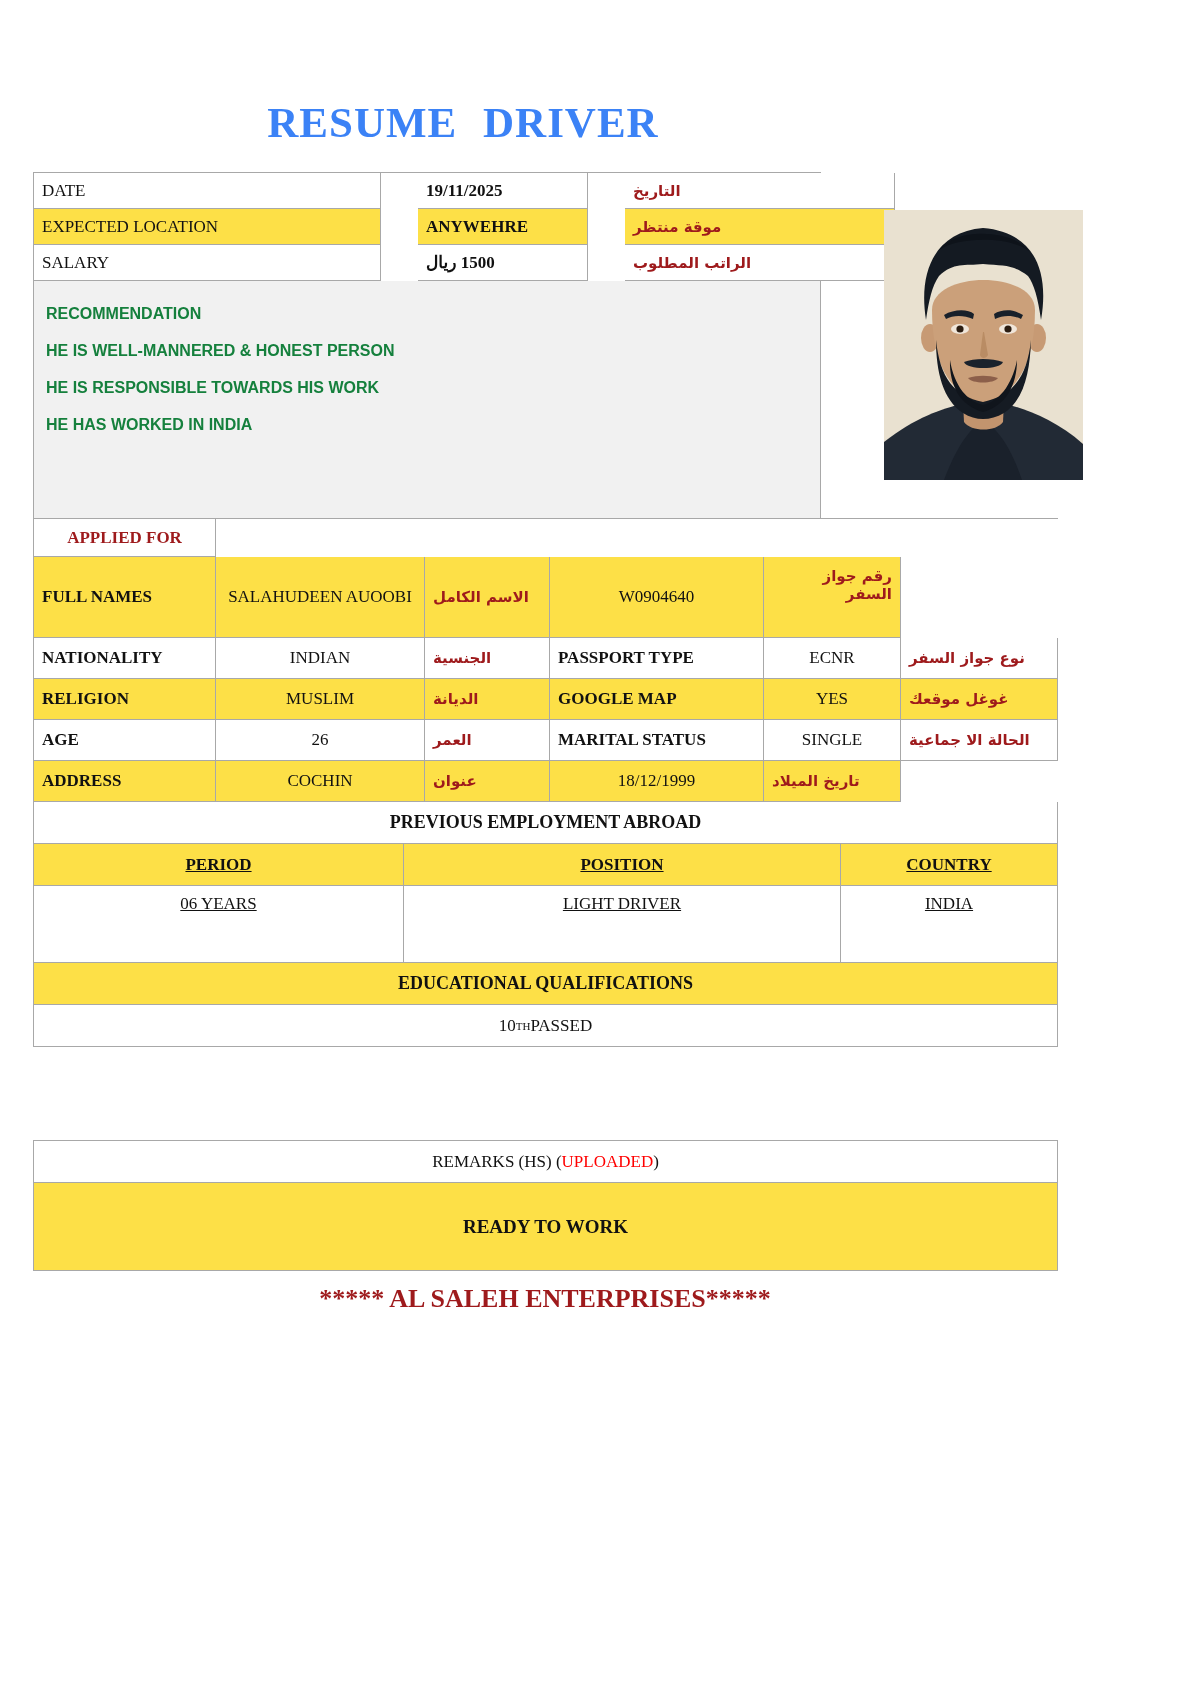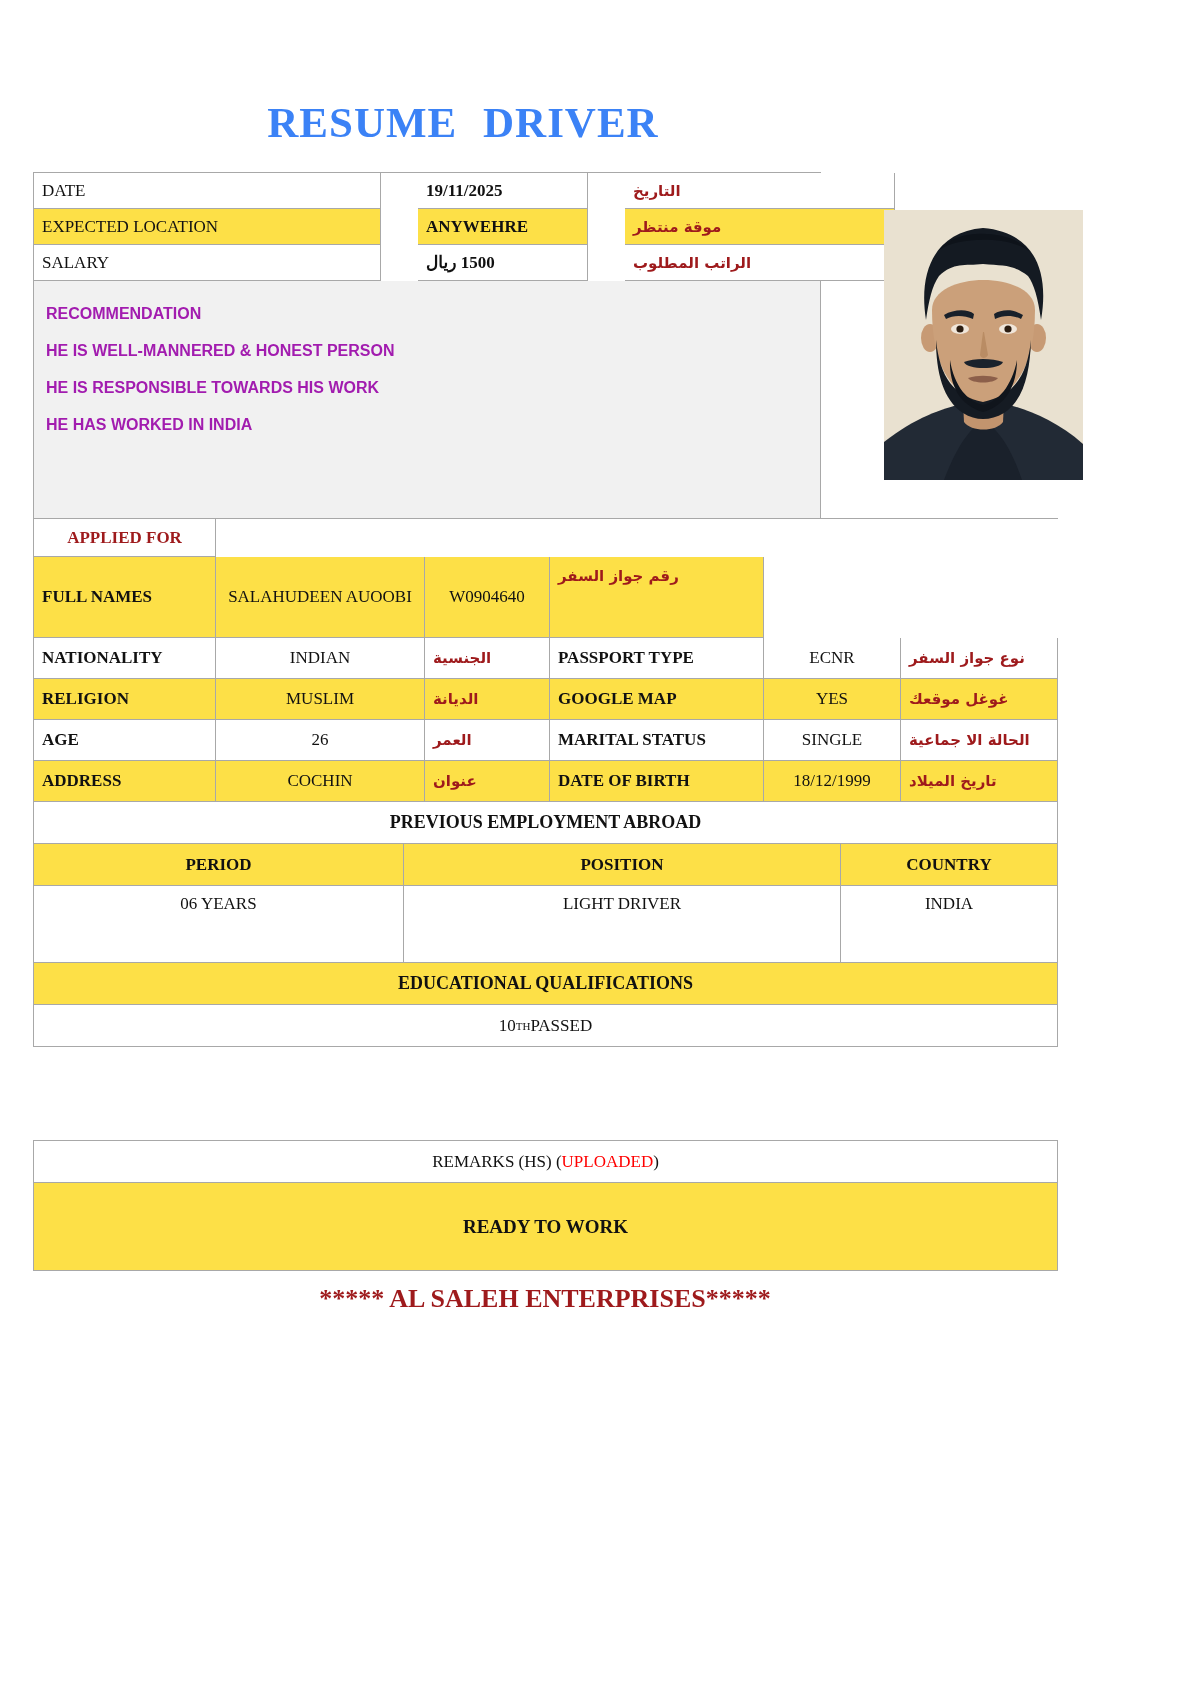--- a/index.html
+++ b/index.html
@@ -23,32 +23,32 @@
       font-family:"DejaVu Sans", sans-serif;font-size:15px;}
   .dr{color:#9e1a1c;font-weight:bold;}
   .cen{justify-content:center;text-align:center;}
 
   
   .t1{left:33px;top:172px;width:787px;}
   .t1 .trow{grid-template-columns:347px 170px 270px;gap:37px;}
   .t1 .cell{height:36px;}
   .rec{border-right:1px solid #a8a8a8;border-bottom:1px solid #a8a8a8;background:#f1f1f1;
        height:238px;box-sizing:border-box;padding:14px 12px;}
-  .rec div{font-family:"Liberation Sans", sans-serif;font-weight:bold;color:#a21caf;
+  .rec div{font-family:"Liberation Sans", sans-serif;font-weight:bold;color:#15803d;
            font-size:16px;line-height:37px;}
 
   
   .photo{position:absolute;left:884px;top:210px;width:199px;height:270px;}
 
   
   .t2{left:33px;top:518px;width:1024px;}
   .r-applied{grid-template-columns:182px 842px;}
   .r6{grid-template-columns:182px 209px 125px 214px 137px 157px;}
   .r1{grid-template-columns:1024px;}
-  .r3{grid-template-columns:370px 437px 217px;}
+  .r3{grid-template-columns:370px 437px 217px;text-decoration:underline;}
   .h38 .cell{height:38px;}
   .h81 .cell{height:81px;}
   .h41 .cell{height:41px;}
   .h42 .cell{height:42px;}
   .h77 .cell{height:77px;align-items:flex-start;padding-top:8px;}
   .names{line-height:40px;}
   sup{font-size:11px;}
 
   
   .t3{left:33px;top:1140px;width:1024px;}
@@ -125,20 +125,21 @@
   </svg>
 
   <div class="tbl t2">
     <div class="trow r-applied h38">
       <div class="cell cen dr">APPLIED FOR</div>
     </div>
 
     <div class="trow r6 h81">
       <div class="cell gray lab">FULL NAMES</div>
       <div class="cell gray val names">SALAHUDEEN AUOOBI</div>
+      <div class="cell gray ar" dir="rtl">الاسم الكامل</div>
       <div class="cell gray val">W0904640</div>
       <div class="cell gray ar" dir="rtl" style="align-items:flex-start;padding-top:10px;">رقم جواز السفر</div>
     </div>
 
     <div class="trow r6 h41">
       <div class="cell lab">NATIONALITY</div>
       <div class="cell val">INDIAN</div>
       <div class="cell ar" dir="rtl">الجنسية</div>
       <div class="cell lab">PASSPORT TYPE</div>
       <div class="cell val">ECNR</div>
@@ -160,21 +161,20 @@
       <div class="cell ar" dir="rtl">العمر</div>
       <div class="cell lab">MARITAL STATUS</div>
       <div class="cell val">SINGLE</div>
       <div class="cell ar" dir="rtl">الحالة الا جماعية</div>
     </div>
 
     <div class="trow r6 h41">
       <div class="cell gray lab">ADDRESS</div>
       <div class="cell gray val">COCHIN</div>
       <div class="cell gray ar" dir="rtl">عنوان</div>
-      <div class="cell gray lab">DATE OF BIRTH</div>
       <div class="cell gray val">18/12/1999</div>
       <div class="cell gray ar" dir="rtl">تاريخ الميلاد</div>
     </div>
 
     <div class="trow r1 h42">
       <div class="cell cen b" style="font-size:18px;">PREVIOUS EMPLOYMENT ABROAD</div>
     </div>
 
     <div class="trow r3 h42">
       <div class="cell gray cen b">PERIOD</div>

